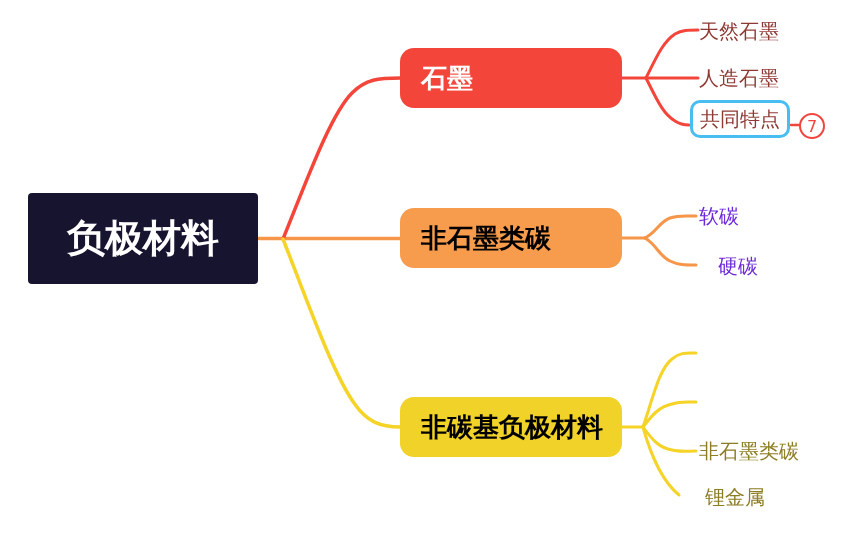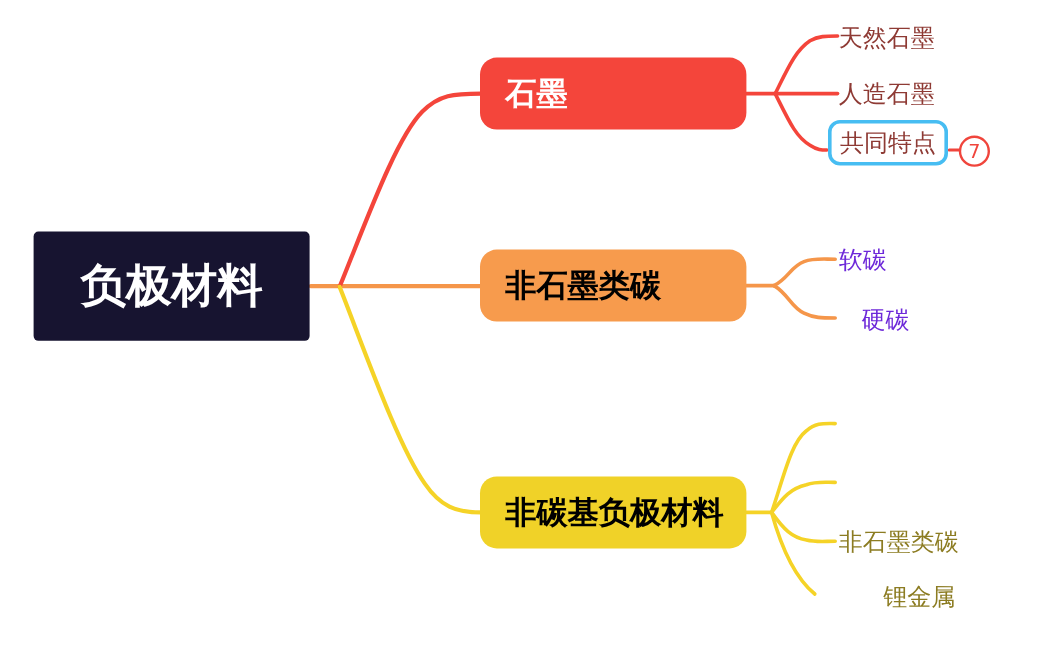--- a/index.html
+++ b/index.html
@@ -129,15 +129,15 @@
 
   <div class="node leaf leaf-red" style="left:699px; top:17px;">天然石墨</div>
   <div class="node leaf leaf-red" style="left:699px; top:64px;">人造石墨</div>
   <div class="node leaf leaf-red selected-leaf">共同特点</div>
   <div class="badge">7</div>
 
   <div class="node leaf leaf-orange" style="left:699px; top:202px;">软碳</div>
   <div class="node leaf leaf-orange" style="left:718px; top:252px;">硬碳</div>
 
   <div class="node leaf leaf-olive" style="left:699px; top:437px;">非石墨类碳</div>
-  <div class="node leaf leaf-olive" style="left:736px; top:483px;">锂金属</div>
+  <div class="node leaf leaf-olive" style="left:705px; top:483px;">锂金属</div>
 
 </div>
 
 </body></html>

